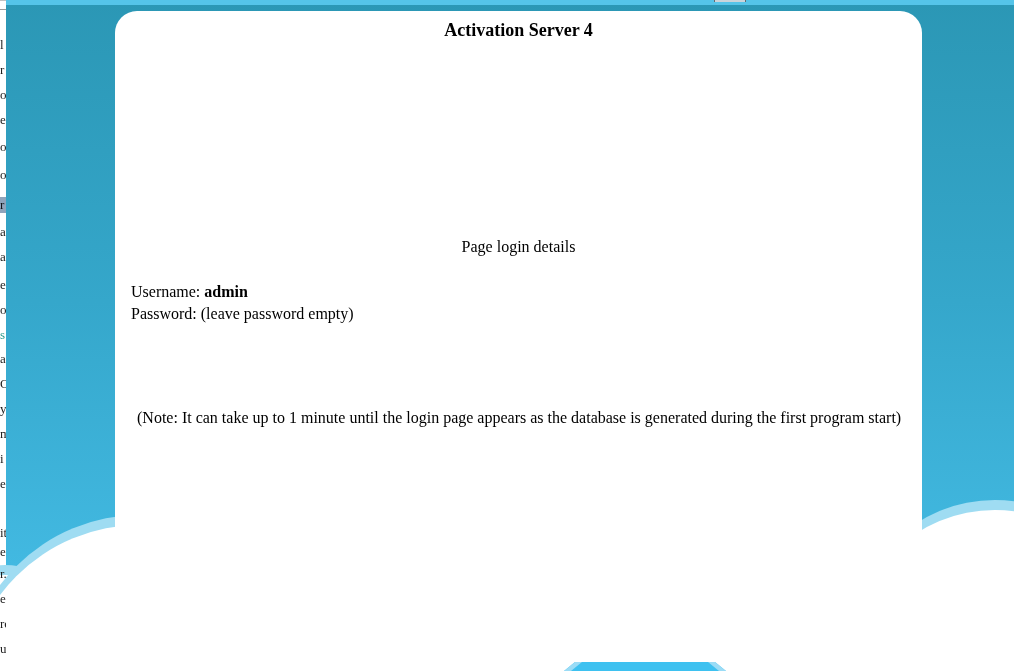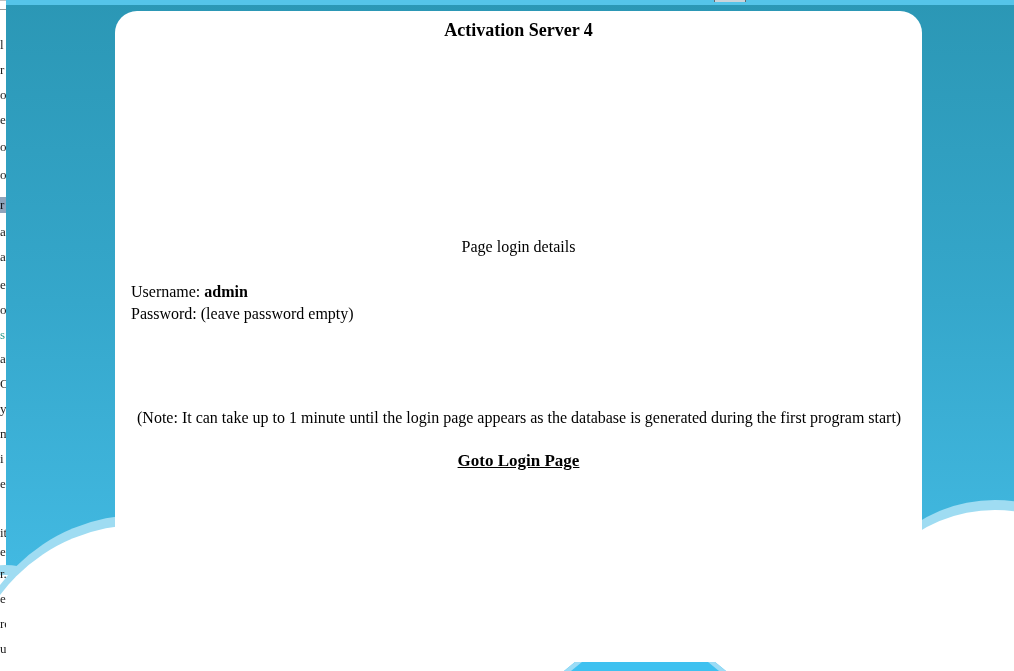--- a/index.html
+++ b/index.html
@@ -95,22 +95,19 @@
   <div class="login-heading">Page login details</div>
 
   <div class="credentials">
     <div><span>Username: </span><span class="bold">admin</span></div>
     <div><span>Password: </span><span>(leave password empty)</span></div>
   </div>
 
 
   <div class="note-line">(Note: It can take up to 1 minute until the login page appears as the database is generated during the first program start)</div>
 
-  <div class="goto-wrap">
-    <a href="#" class="goto-link">Goto Login Page</a>
-  </div>
 </div>
 
 <svg class="bottom-shape" viewBox="0 0 170 10" preserveAspectRatio="none">
   <polygon points="15,1 155,1 166,10 4,10" fill="#3ec1f0"></polygon>
   <polygon points="4,10 15,1 22,1 11,10" fill="#9bdcf6"></polygon>
   <polygon points="148,1 155,1 166,10 159,10" fill="#9bdcf6"></polygon>
 </svg>
 
 </body></html>

